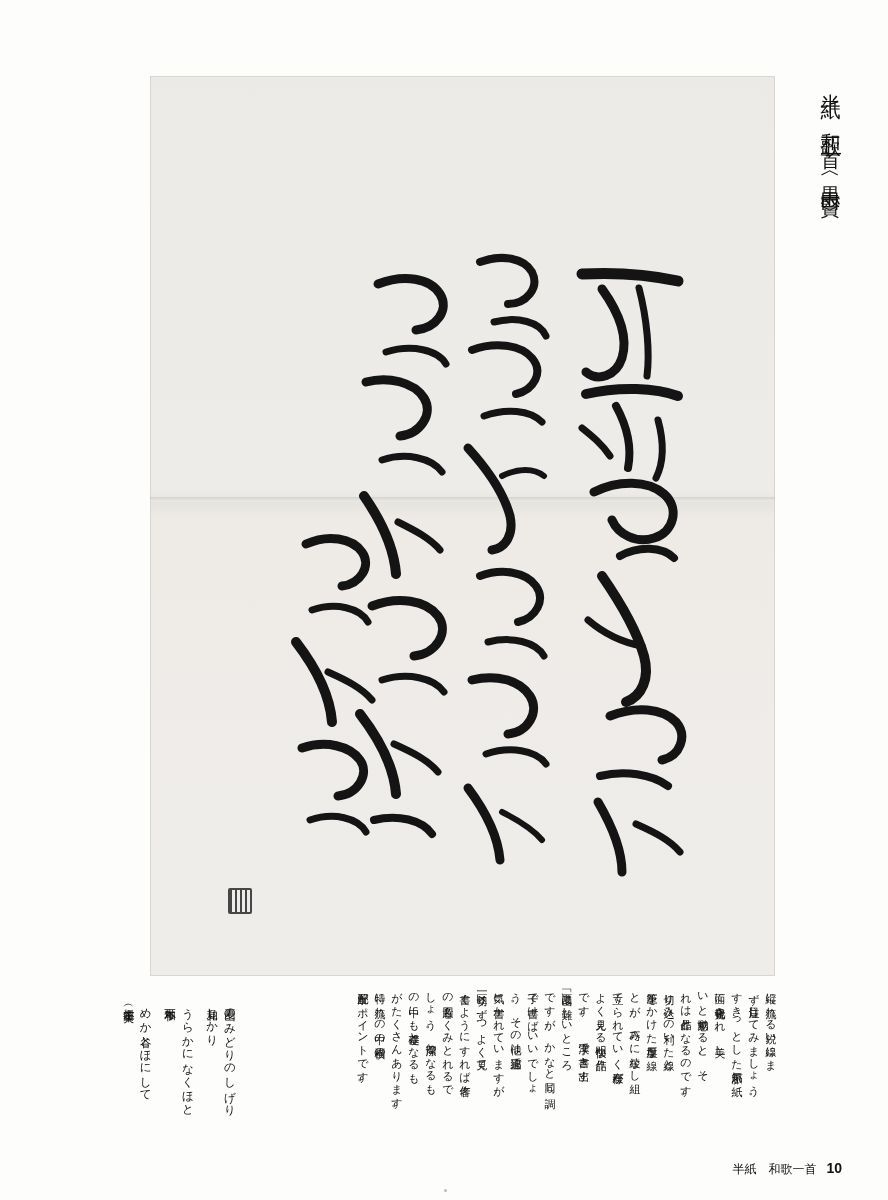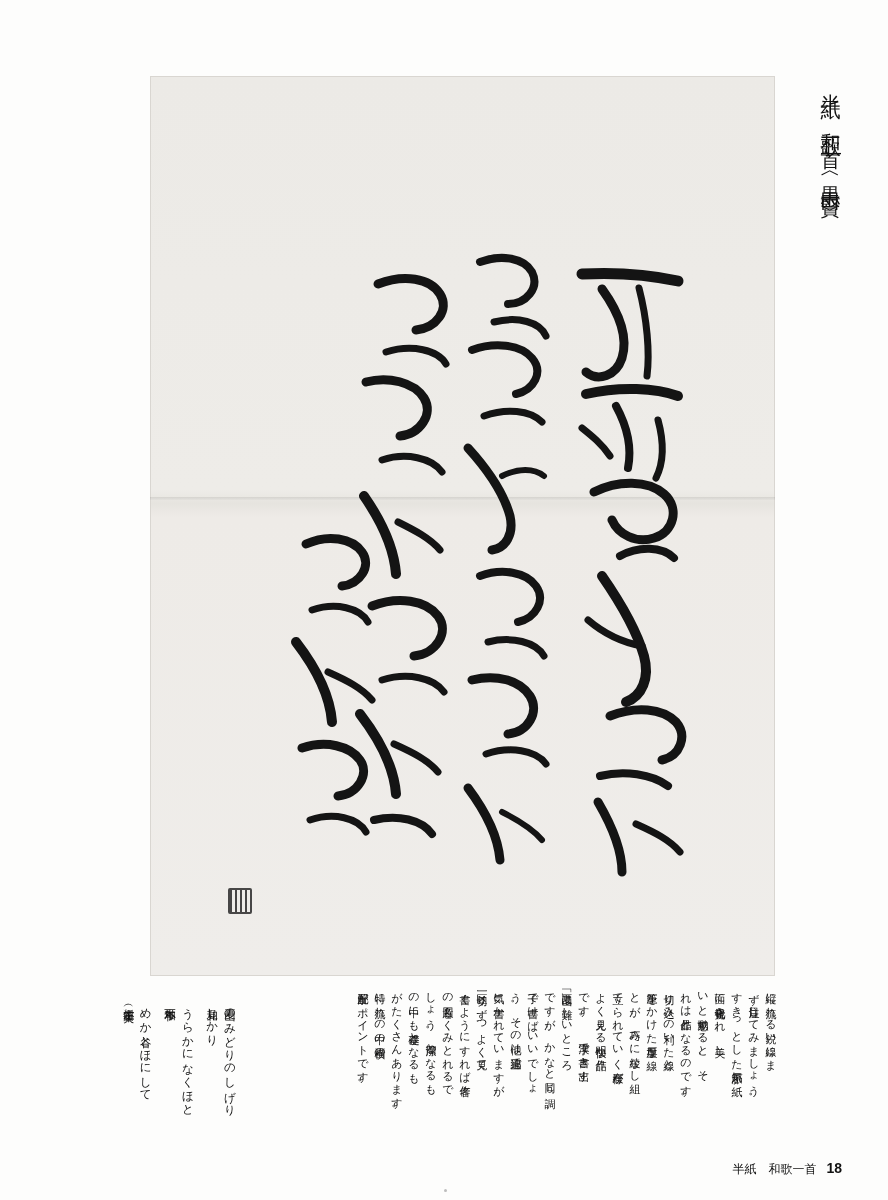--- a/index.html
+++ b/index.html
@@ -268,17 +268,17 @@
     <div class="col">夏山のみどりのしげり</div>
     <div class="col ruby-col tiny">見和しかり</div>
     <div class="col">うらゝかになくほとゝ</div>
     <div class="col ruby-col tiny">可和本尓</div>
     <div class="col">めか谷とほにして</div>
     <div class="col attrib">（伊藤左千夫）</div>
   </div>
 
   <div class="footer">
     <span>半紙　和歌一首</span>
-    <span class="pageno">18</span>
+    <span class="pageno">10</span>
   </div>
 
   <div class="dot"></div>
 </div>
 
 </body></html>

